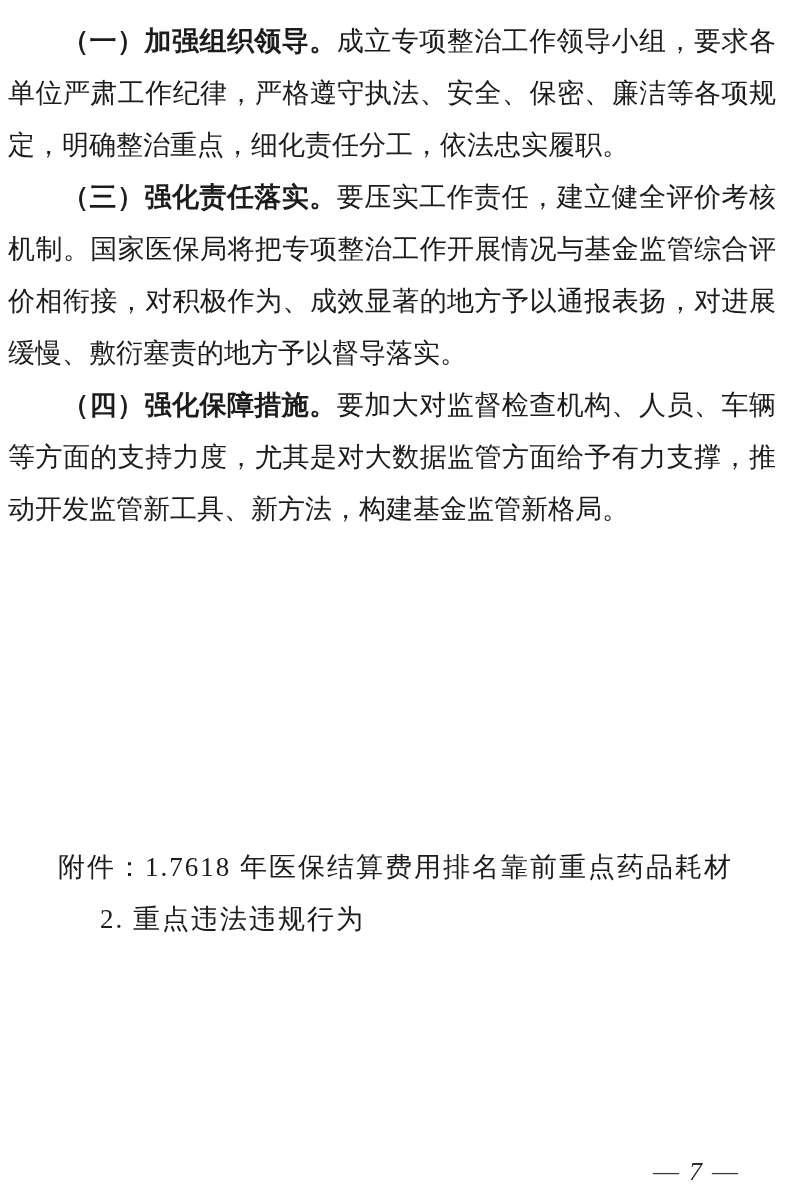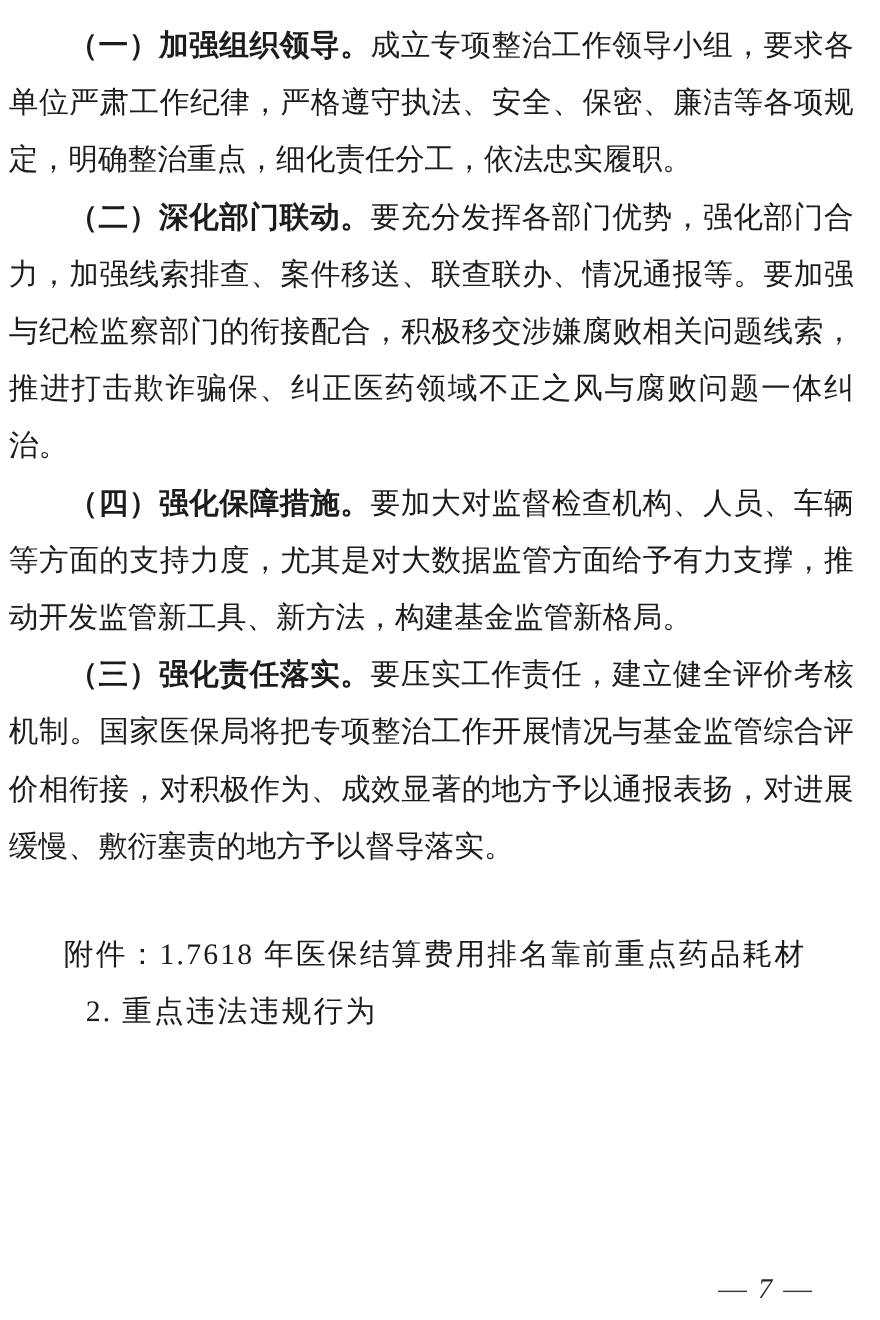--- a/index.html
+++ b/index.html
@@ -43,21 +43,21 @@
     width: 768px;
     font-size: 27px;
     line-height: 52px;
     letter-spacing: 2px;
   }
   .attachment-line-1 {
     margin-left: 50px;
     white-space: nowrap;
   }
   .attachment-line-2 {
-    margin-left: 70px;
+    margin-left: 92px;
     white-space: nowrap;
   }
   .page-footer {
     position: absolute;
     top: 1152px;
     right: 52px;
     font-size: 26px;
     line-height: 40px;
     color: #2a2a2a;
     white-space: nowrap;
@@ -76,27 +76,24 @@
 </head>
 <body>
 
 <div class="page">
 
   <div class="doc-body">
     <p>
       <span class="section-heading">（一）加强组织领导。</span><span>成立专项整治工作领导小组，要求各单位严肃工作纪律，严格遵守执法、安全、保密、廉洁等各项规定，明确整治重点，细化责任分工，依法忠实履职。</span>
     </p>
     <p>
-      <span class="section-heading">（二）深化部门联动。</span><span>要充分发挥各部门优势，强化部门合力，加强线索排查、案件移送、联查联办、情况通报等。要加强与纪检监察部门的衔接配合，积极移交涉嫌腐败相关问题线索，推进打击欺诈骗保、纠正医药领域不正之风与腐败问题一体纠治。</span>
+      <span class="section-heading">（三）强化责任落实。</span><span>要压实工作责任，建立健全评价考核机制。国家医保局将把专项整治工作开展情况与基金监管综合评价相衔接，对积极作为、成效显著的地方予以通报表扬，对进展缓慢、敷衍塞责的地方予以督导落实。</span>
     </p>
     <p>
       <span class="section-heading">（四）强化保障措施。</span><span>要加大对监督检查机构、人员、车辆等方面的支持力度，尤其是对大数据监管方面给予有力支撑，推动开发监管新工具、新方法，构建基金监管新格局。</span>
-    </p>
-    <p>
-      <span class="section-heading">（三）强化责任落实。</span><span>要压实工作责任，建立健全评价考核机制。国家医保局将把专项整治工作开展情况与基金监管综合评价相衔接，对积极作为、成效显著的地方予以通报表扬，对进展缓慢、敷衍塞责的地方予以督导落实。</span>
     </p>
   </div>
 
   <div class="attachments">
     <div class="attachment-line-1">
       <span>附件：</span><span>1.7618 年医保结算费用排名靠前重点药品耗材</span>
     </div>
     <div class="attachment-line-2">
       <span>2. 重点违法违规行为</span>
     </div>

